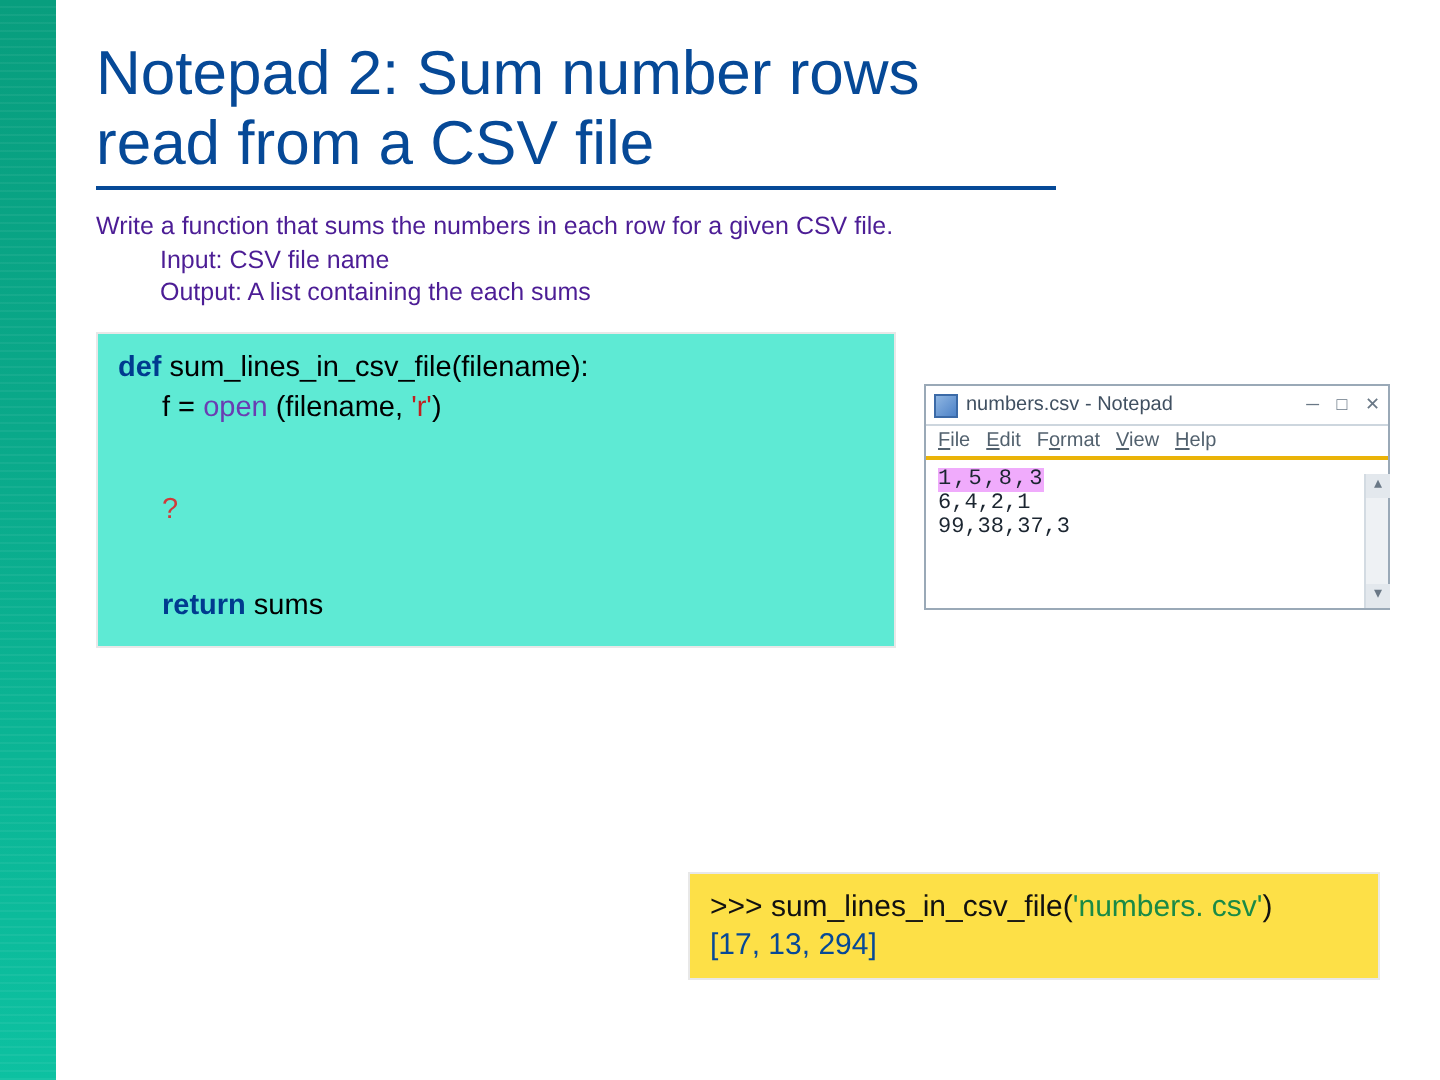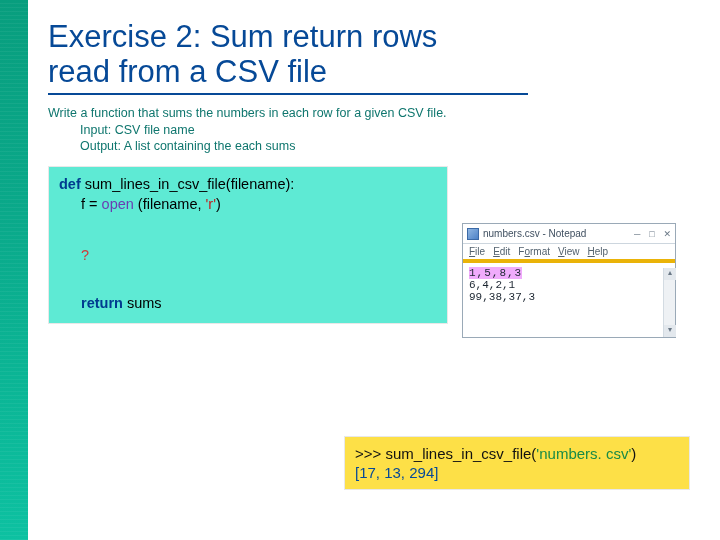--- a/index.html
+++ b/index.html
@@ -30,21 +30,21 @@
     margin-bottom: 2px;
   }
   .underline {
     height: 2px; background: #064997;
     width: 480px;
     margin-top: 4px;
     margin-bottom: 10px;
   }
   .desc {
     font-size: 12.5px;
-    color: #0f766e;
+    color: #4c1d95;
     line-height: 1.3;
   }
   .desc .io { margin-left: 32px; }
   .code-block {
     margin-top: 12px;
     width: 400px;
     background: #5eead4;
     border: 1px solid #e8e8e8;
     padding: 8px 10px 10px 10px;
     font-size: 14.5px;
@@ -52,27 +52,26 @@
     line-height: 1.35;
   }
   .kw { font-weight: 700; color: #003b8f; }
   .bi { color: #6a3db2; }
   .str { color: #c02020; }
   .indent { display:inline-block; width: 22px; }
   .code-block .q { color: #d03a3a; margin-top: 18px; margin-bottom: 28px; }
   .notepad {
     position: absolute;
     left: 462px; top: 192px;
-    width: 214px;
+    width: 233px;
     background: #fff;
     border: 1px solid #9aa9b7;
     font-family: "Segoe UI", Arial, sans-serif;
     font-size: 10px;
     color: #2c3e50;
-    margin-top: 31px;
   }
   .np-titlebar {
     display: flex; align-items: center;
     height: 20px;
     padding: 0 4px;
     border-bottom: 1px solid #cdd6de;
     color: #4a5a68;
   }
   .np-titlebar .np-icon {
     width: 12px; height: 12px;
@@ -84,21 +83,21 @@
   .np-btns span {
     display: inline-block;
     font-size: 9px;
     color: #6a7886;
     margin-left: 6px;
   }
   .np-menu {
     display: flex; gap: 8px;
     padding: 2px 6px;
     font-size: 10px;
-    border-bottom: 4px solid #eab308;
+    border-bottom: 2px solid #eab308;
     color: #52616e;
   }
   .np-menu span .u { text-decoration: underline; }
   .np-body {
     padding: 4px 6px 6px 6px;
     font-family: Consolas, "Courier New", monospace;
     font-size: 11px;
     color: #1b2530;
     background: #fff;
     position: relative;
@@ -132,21 +131,21 @@
   .shell-block .shellstr { color: #1a8a46; }
   .shell-block .result { color: #064997; margin-top: 2px; }
 </style>
 </head>
 <body>
 
 <div class="leftbar"></div>
 
 <div class="content">
   <div class="title">
-    <span>Exercise 2: Sum return rows</span><br>
+    <span>Notepad 2: Sum number rows</span><br>
     <span>read from a CSV file</span>
   </div>
   <div class="underline"></div>
 
   <div class="desc">
     <div>Write a function that sums the numbers in each row for a given CSV file.</div>
     <div class="io">Input: CSV file name</div>
     <div class="io">Output:  A list containing the each sums</div>
   </div>
 

